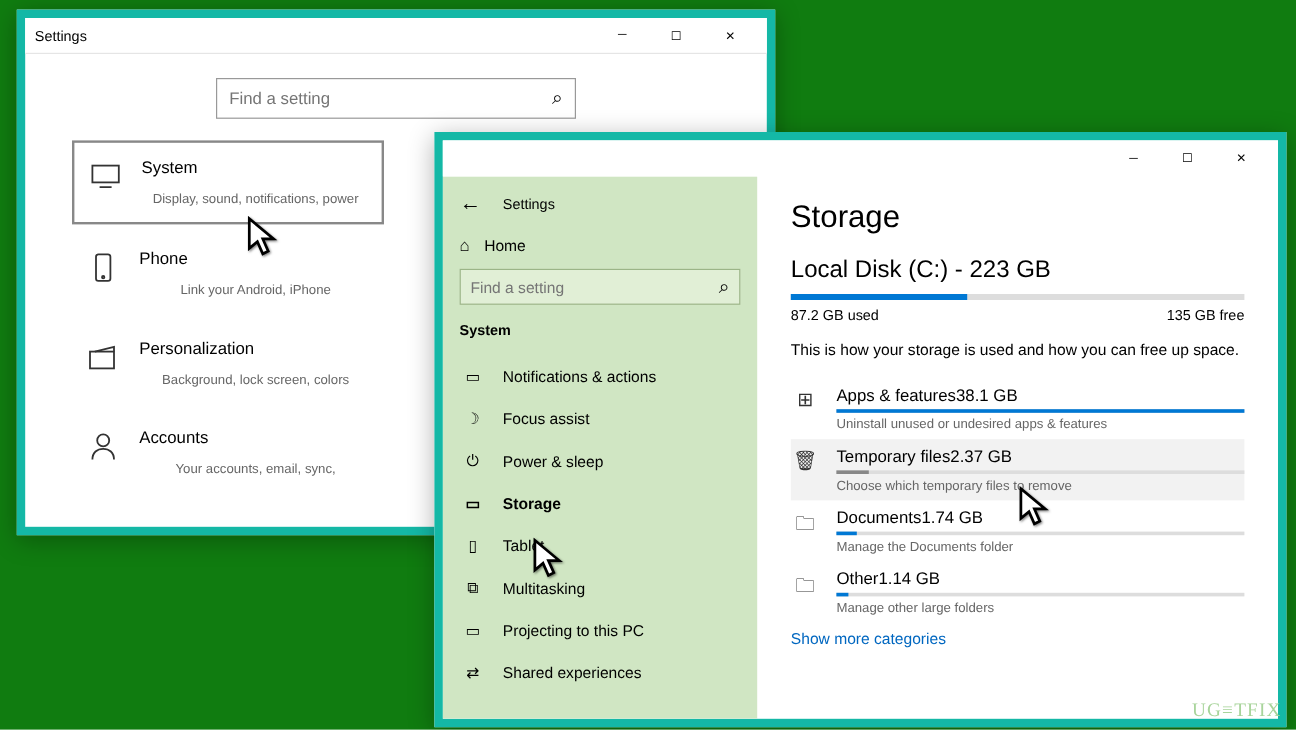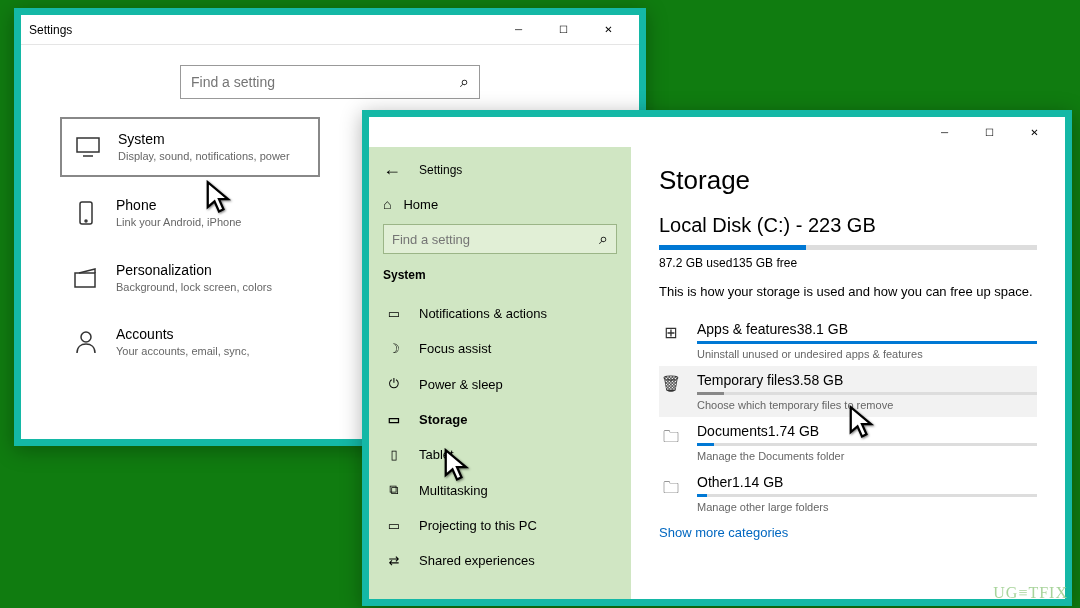--- a/index.html
+++ b/index.html
@@ -14,21 +14,21 @@
 #w1 { left: 14px; top: 8px; width: 632px; height: 438px; }
 #w1 .body { padding: 20px 0; display: flex; flex-direction: column; align-items: center; }
 .searchbox1 { width: 300px; height: 34px; border: 1px solid #999; display: flex; align-items: center; padding: 0 10px; margin-bottom: 18px; }
 .searchbox1 input { flex: 1; border: none; outline: none; font-size: 14px; }
 .grid { display: grid; grid-template-columns: 260px 1fr; gap: 8px 30px; width: 540px; }
 .cat { display: flex; cursor: pointer; padding: 12px 10px; }
 .cat.sel { border: 2px solid #888; }
 .cat .ico { width: 32px; height: 32px; margin-right: 14px; display:flex;align-items:center;justify-content:center; }
 .cat .txt { flex: 1; }
 .cat .name { font-size: 14px; }
-.cat .desc { font-size: 11px; color: #666; line-height: 1.3; margin-top: 2px; }
+.cat .desc { font-size: 11px; color: #666; line-height: 1.3; margin-top: 12px; text-align: center; }
 
 
 #w2 { left: 362px; top: 110px; width: 710px; height: 496px; display: flex; flex-direction: column; }
 #w2 .titlebar { justify-content: flex-end; border-bottom: none; }
 #w2 .main { flex: 1; display: flex; overflow: hidden; }
 .sidebar { width: 262px; background: #d0e6c3; padding: 12px 14px; overflow: hidden; }
 .sidebar .head { display: flex; align-items: center; margin-bottom: 16px; }
 .sidebar .back { font-size: 18px; margin-right: 18px; cursor: pointer; }
 .sidebar .head .ttl { font-size: 12px; }
 .sidebar .home { display:flex; align-items:center; font-size: 13px; margin-bottom: 12px; cursor:pointer; }
@@ -38,21 +38,21 @@
 .section-title { font-size: 12px; font-weight: 600; margin-bottom: 14px; }
 .navitem { display:flex; align-items:center; font-size: 13px; padding: 10px 0; cursor:pointer; }
 .navitem .ico { width: 22px; margin-right: 14px; display:flex; justify-content:center; }
 .navitem.sel { font-weight: 600; }
 
 .content { flex: 1; padding: 18px 28px; overflow: hidden; }
 .content h1 { font-size: 26px; font-weight: 400; margin-bottom: 18px; }
 .content h2 { font-size: 20px; font-weight: 400; margin-bottom: 8px; }
 .diskbar { height: 5px; background: #ddd; position: relative; margin-bottom: 6px; }
 .diskbar .fill { position:absolute; left:0;top:0;bottom:0; background:#0078d4; }
-.diskrow { display:flex; justify-content:flex-start; font-size:12px; margin-bottom: 14px; }
+.diskrow { display:flex; justify-content:space-between; font-size:12px; margin-bottom: 14px; }
 .blurb { font-size: 13px; margin-bottom: 16px; }
 
 .catrow { display:flex; align-items:flex-start; padding: 6px 0; cursor:pointer; }
 .catrow.sel { background: #f2f2f2; }
 .catrow .ico { width: 24px; margin-right: 14px; font-size:16px; color:#333; display:flex;justify-content:center; padding-top:2px;}
 .catrow .body { flex:1; }
 .catrow .top { display:flex; font-size:14px; margin-bottom: 4px;}
 .catrow .bar { height:3px; background:#ddd; position:relative; margin-bottom:4px;}
 .catrow .bar .fill { position:absolute;left:0;top:0;bottom:0;background:#0078d4;}
 .catrow .bar .f2 { background:#888;}
@@ -265,21 +265,21 @@
               <div class="fill" id="fb0" style="width: 100%;"></div>
             </div>
           <div class="sub">Uninstall unused or undesired apps &amp; features</div>
         </div>
       </div>
       <div class="catrow sel">
         <div class="ico">🗑</div>
         <div class="body">
           <div class="top">
               <span>Temporary files</span>
-              <span>3.58 GB</span>
+              <span>2.37 GB</span>
             </div>
           <div class="bar">
               <div class="fill f2" id="fb1" style="width: 8%;"></div>
             </div>
           <div class="sub">Choose which temporary files to remove</div>
         </div>
       </div>
       <div class="catrow">
         <div class="ico">🗀</div>
         <div class="body">

